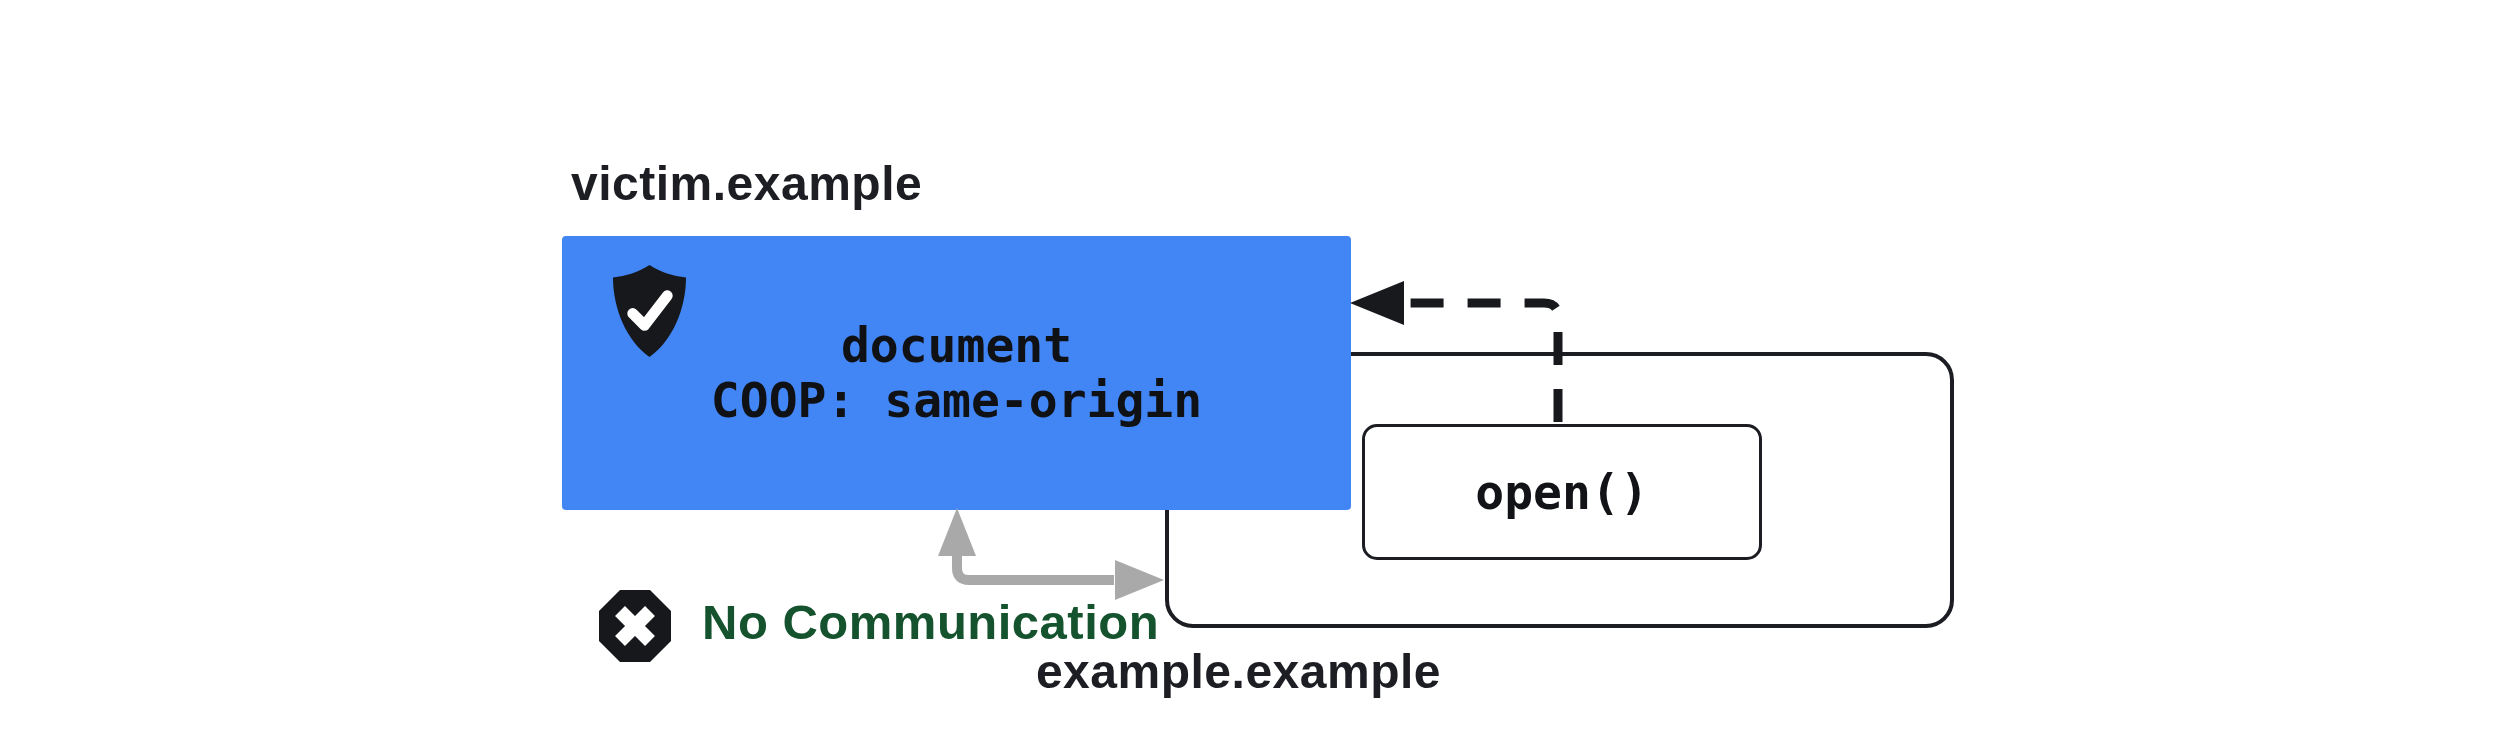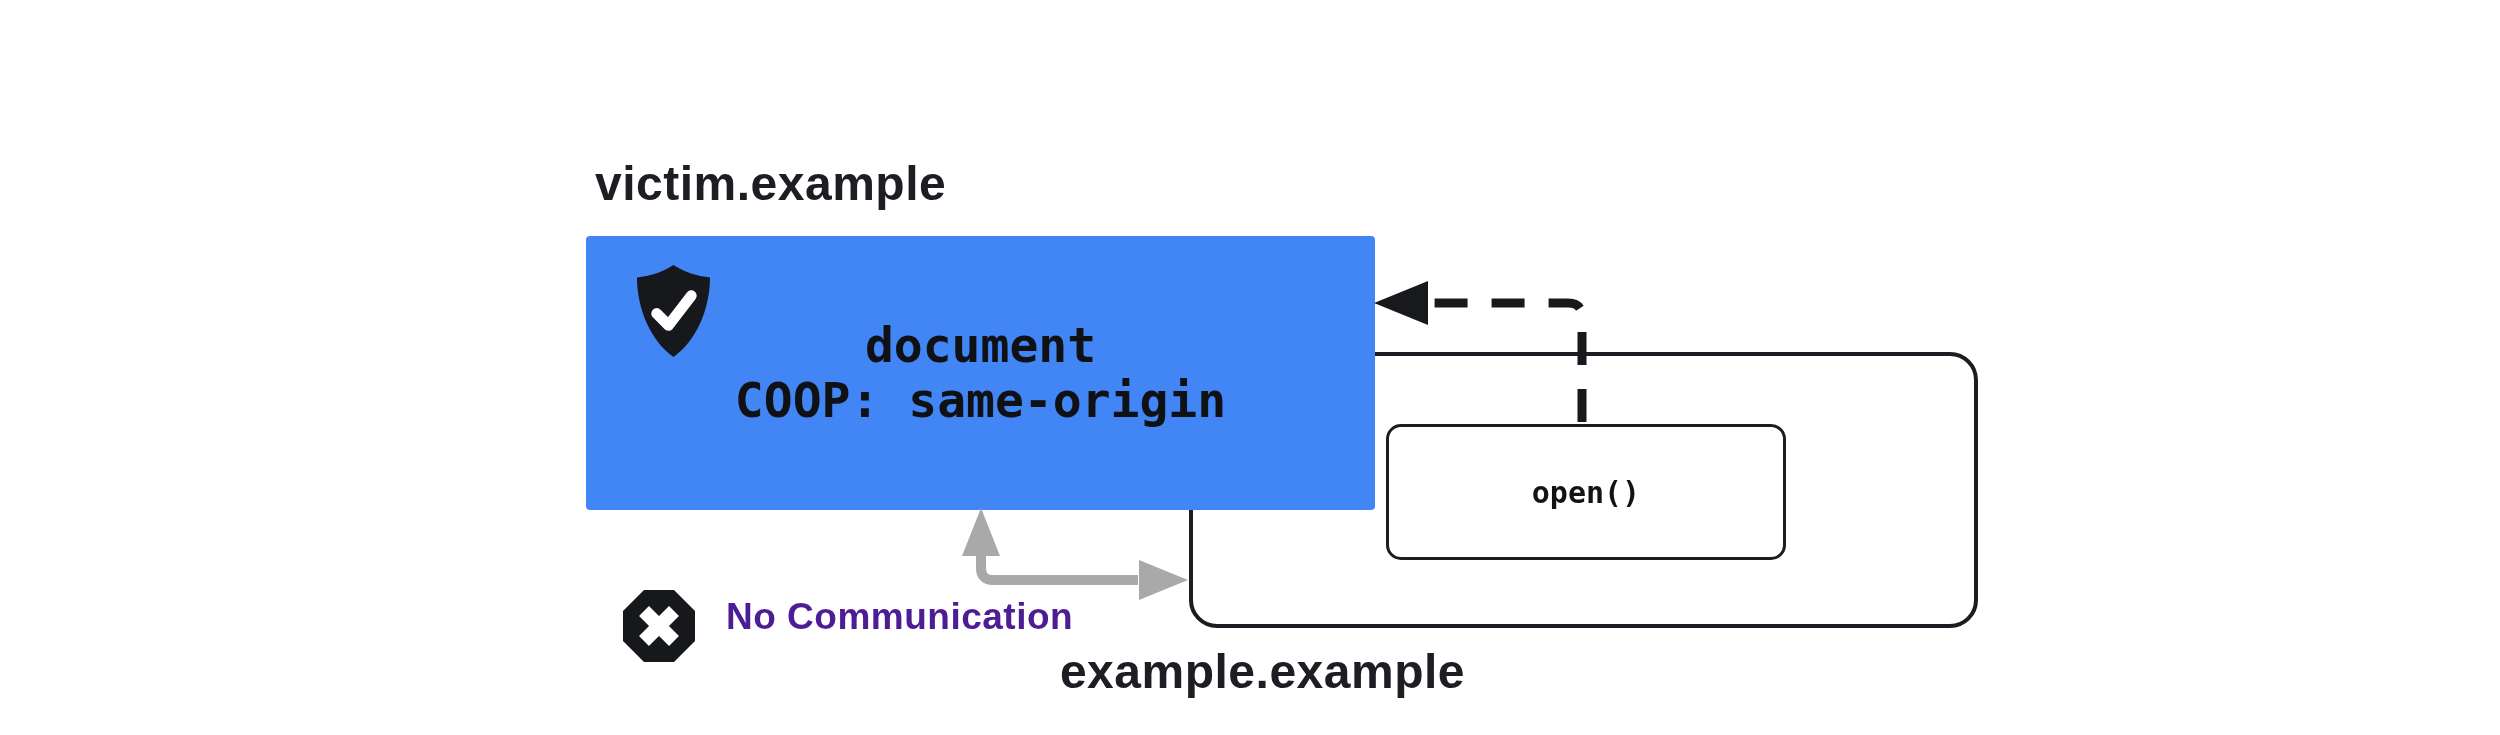--- a/index.html
+++ b/index.html
@@ -7,21 +7,20 @@
     padding: 0;
     background: #ffffff;
   }
   .canvas {
     position: relative;
     width: 1997px;
     height: 735px;
     background: #ffffff;
     overflow: hidden;
     font-family: "Liberation Sans", sans-serif;
-    margin-left: 24px;
   }
   .abs { position: absolute; }
 
   
   .domain-label {
     font-weight: bold;
     font-size: 48px;
     line-height: 1;
     color: #1c1e23;
     letter-spacing: 0.5px;
@@ -46,21 +45,21 @@
     background: #ffffff;
     border: 3px solid #1b1d22;
     border-radius: 15px;
     display: flex;
     align-items: center;
     justify-content: center;
   }
   .open-text {
     font-family: "DejaVu Sans Mono", monospace;
     font-weight: bold;
-    font-size: 30px;
+    font-size: 48px;
     color: #111316;
     white-space: nowrap;
   }
 
   
   .victim-box {
     left: 562px; top: 236px;
     width: 789px; height: 274px;
     background: #4285F4;
     border-radius: 4px;
@@ -80,23 +79,23 @@
   }
   .shield-wrap {
     left: 49px; top: 27px;
     width: 77px; height: 96px;
   }
 
   
   .nocomm-label {
     left: 702px; top: 598px;
     font-weight: bold;
-    font-size: 37px;
+    font-size: 49px;
     line-height: 1;
-    color: #4c1d95;
+    color: #14532d;
     letter-spacing: 0.5px;
     white-space: nowrap;
   }
   .octagon-wrap {
     left: 597px; top: 588px;
     width: 76px; height: 76px;
   }
 
   
   .arrows-overlay {

